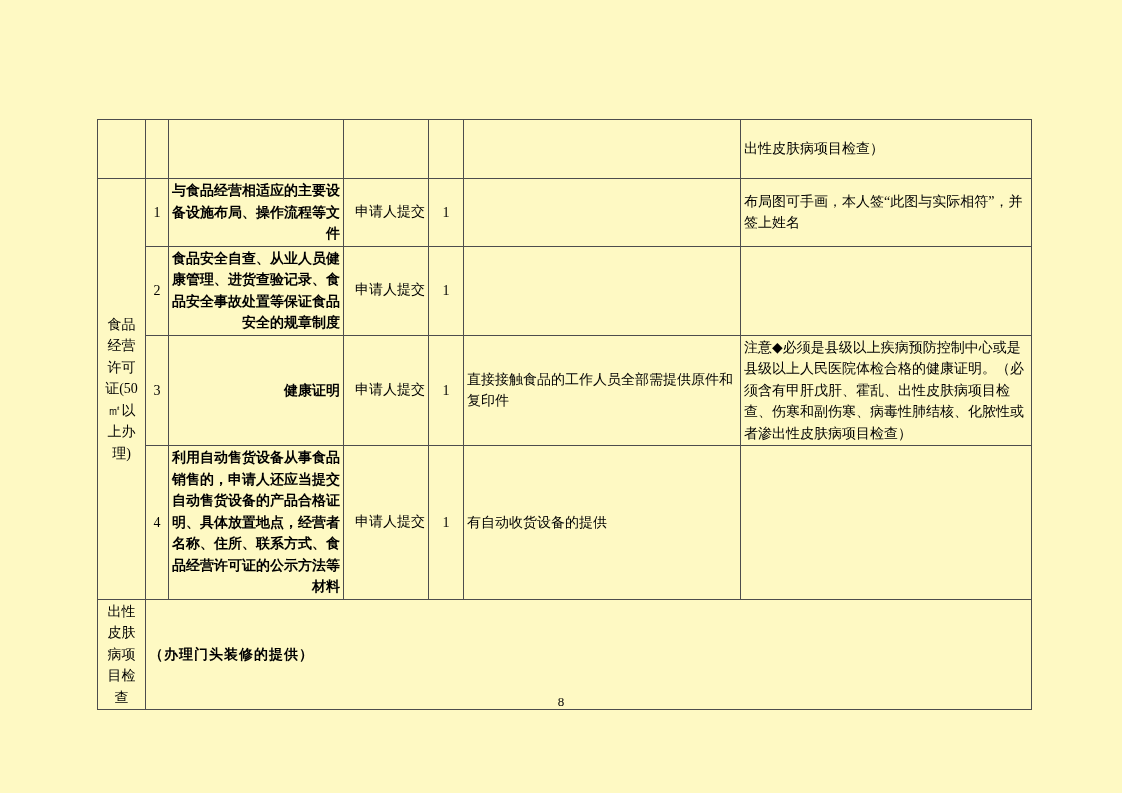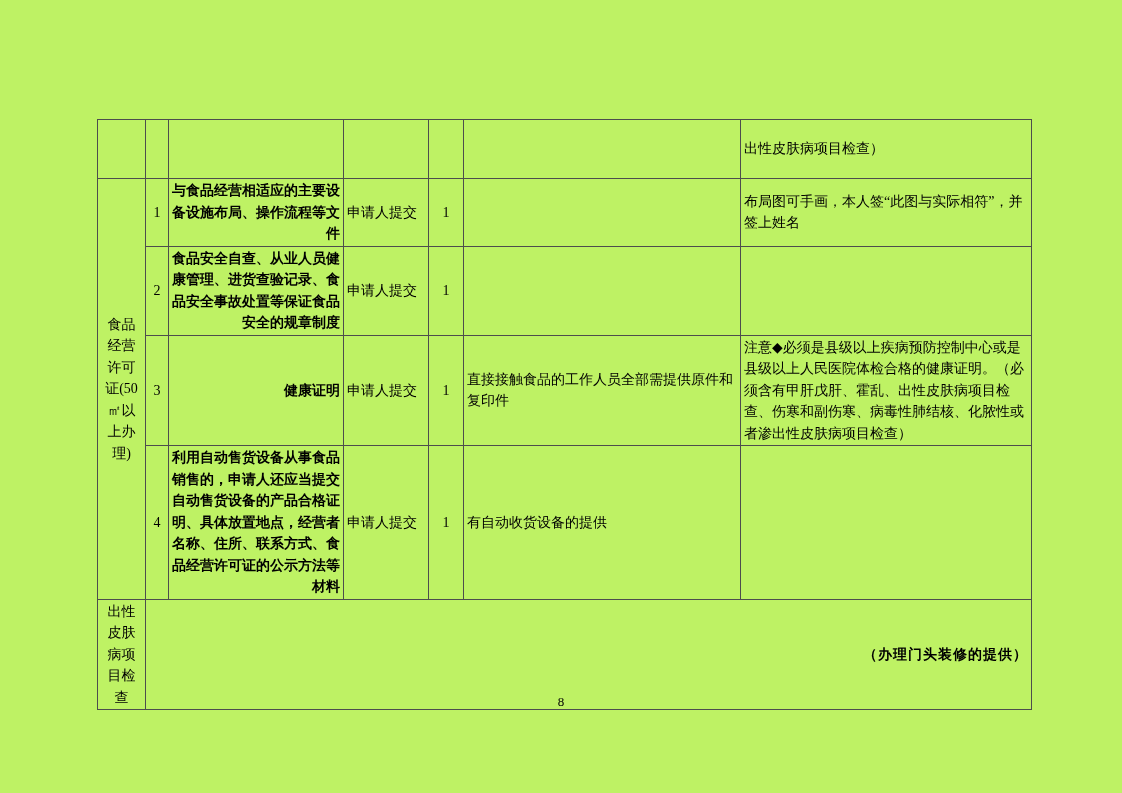--- a/index.html
+++ b/index.html
@@ -4,21 +4,21 @@
 <style>
   html, body {
     margin: 0;
     padding: 0;
     background: #ffffff;
   }
   .page {
     position: relative;
     width: 1122px;
     height: 793px;
-    background: #bef264;
+    background: #fef9c3;
     font-family: "Liberation Serif", "DejaVu Serif", serif;
     color: #000000;
     overflow: hidden;
   }
   table.doc {
     position: absolute;
     left: 97px;
     top: 119px;
     width: 934px;
     border-collapse: collapse;
@@ -28,28 +28,28 @@
     border: 1px solid #4d4d4d;
     padding: 1px 3px;
     font-size: 14px;
     line-height: 21.5px;
     vertical-align: middle;
     overflow: hidden;
     word-break: break-all;
   }
   td.cat   { text-align: center; }
   td.num   { text-align: center; }
-  td.sub   { text-align: left; }
+  td.sub   { text-align: right; font-family: Liberation Mono, monospace; }
   td.cnt   { text-align: center; }
   td.mat   { text-align: right; font-weight: bold; }
   td.desc  { text-align: left; margin-left: 26px; }
   td.note  { text-align: left; }
   td.v-top { vertical-align: top; }
   td.footer-content {
-    text-align: right;
+    text-align: left;
     font-weight: bold;
     font-size: 18px;
     letter-spacing: 1px;
   }
   .page-number {
     position: absolute;
     left: 0;
     top: 694px;
     width: 1122px;
     text-align: center;

